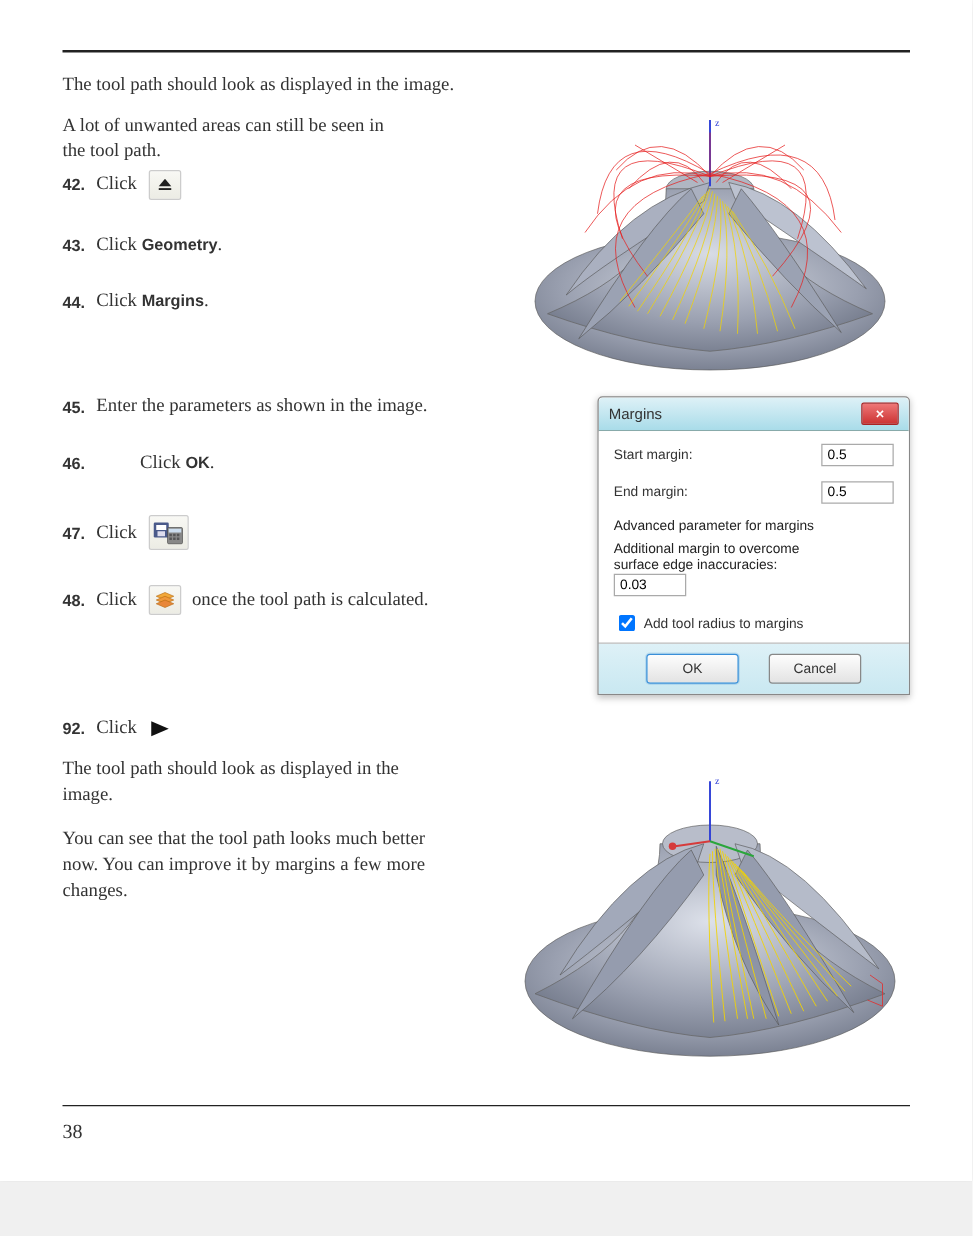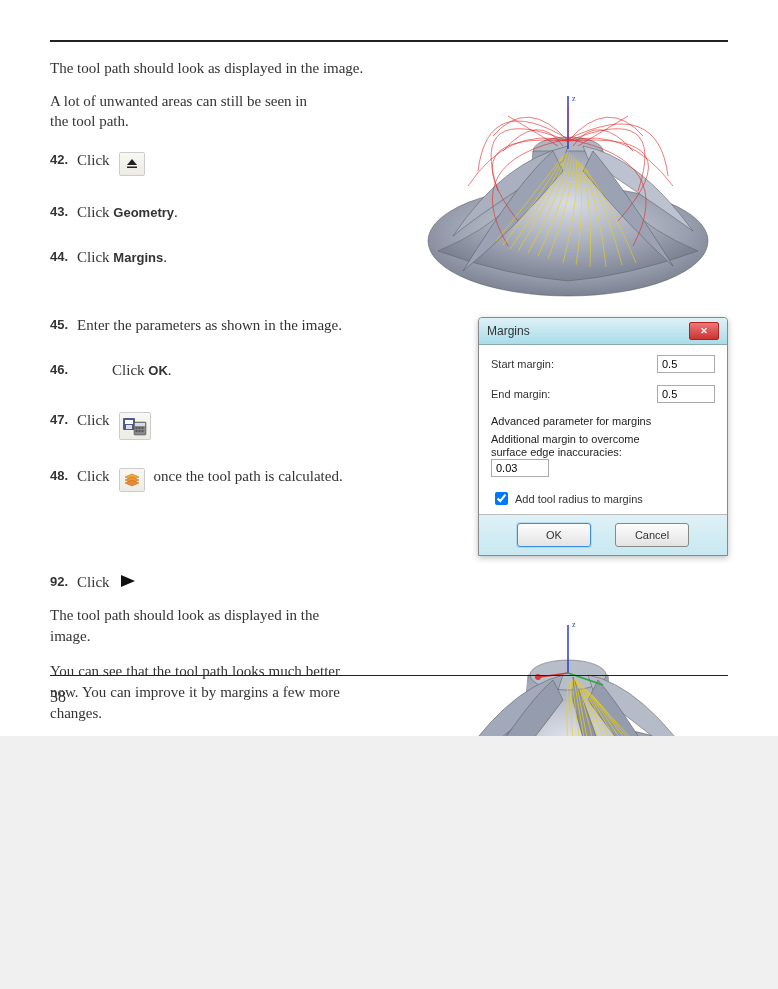--- a/index.html
+++ b/index.html
@@ -4,21 +4,21 @@
 <style>
   body {
     margin: 0;
     padding: 0;
     background: #f0f0f0;
     font-family: Georgia, 'Times New Roman', serif;
     color: #333;
   }
   .page {
     width: 778px;
-    height: 736px;
+    height: 945px;
     background: #fff;
     box-shadow: 0 2px 8px rgba(0,0,0,0.15);
     position: relative;
     box-sizing: border-box;
     padding: 40px 50px 40px 50px;
     overflow: hidden;
   }
   .hr-top {
     border: none;
     border-top: 2px solid #222;
@@ -33,34 +33,34 @@
     align-items: flex-start;
     gap: 20px;
   }
   .left-col {
     flex: 1;
     min-width: 0;
   }
   .note {
     font-size: 15px;
     line-height: 1.35;
-    margin-bottom: 20px;
+    margin-bottom: 4px;
     max-width: 260px;
   }
   ol.steps {
     list-style: none;
     padding: 0;
     margin: 0;
     font-size: 15px;
     counter-reset: none;
   }
   ol.steps li {
     margin-bottom: 28px;
     display: flex;
-    align-items: flex-start;
+    align-items: center;
     gap: 9px;
   }
   .num {
     font-weight: bold;
     font-family: Arial, sans-serif;
     font-size: 13px;
     white-space: nowrap;
   }
   .step-text {
     font-size: 15px;

